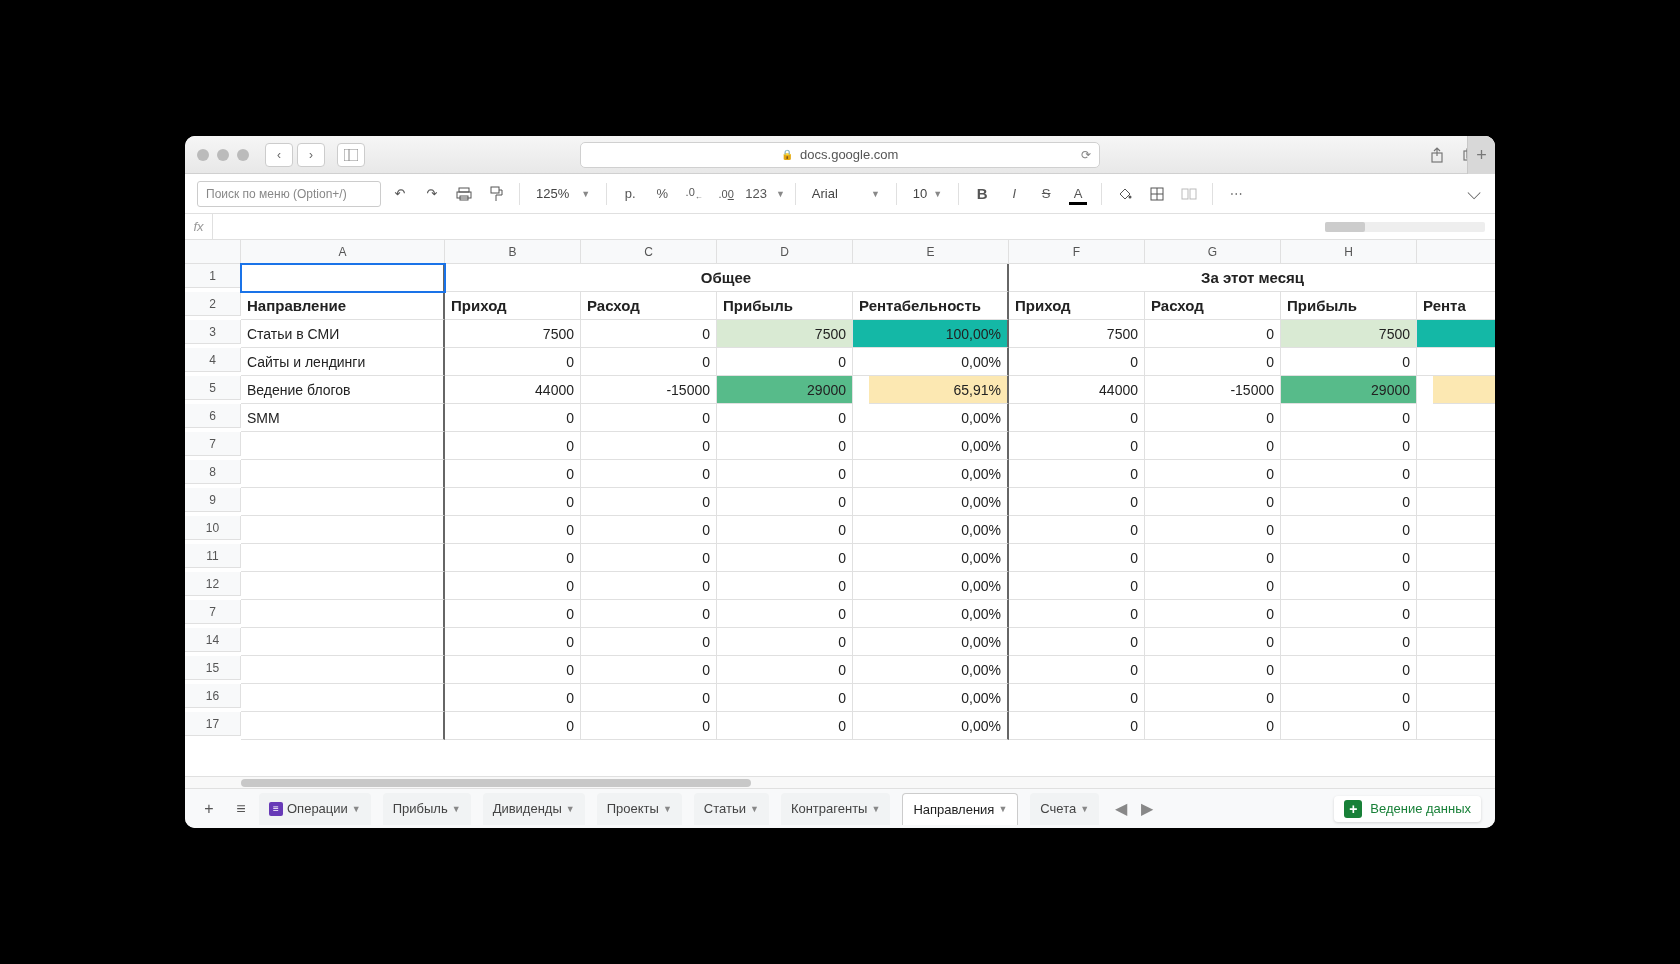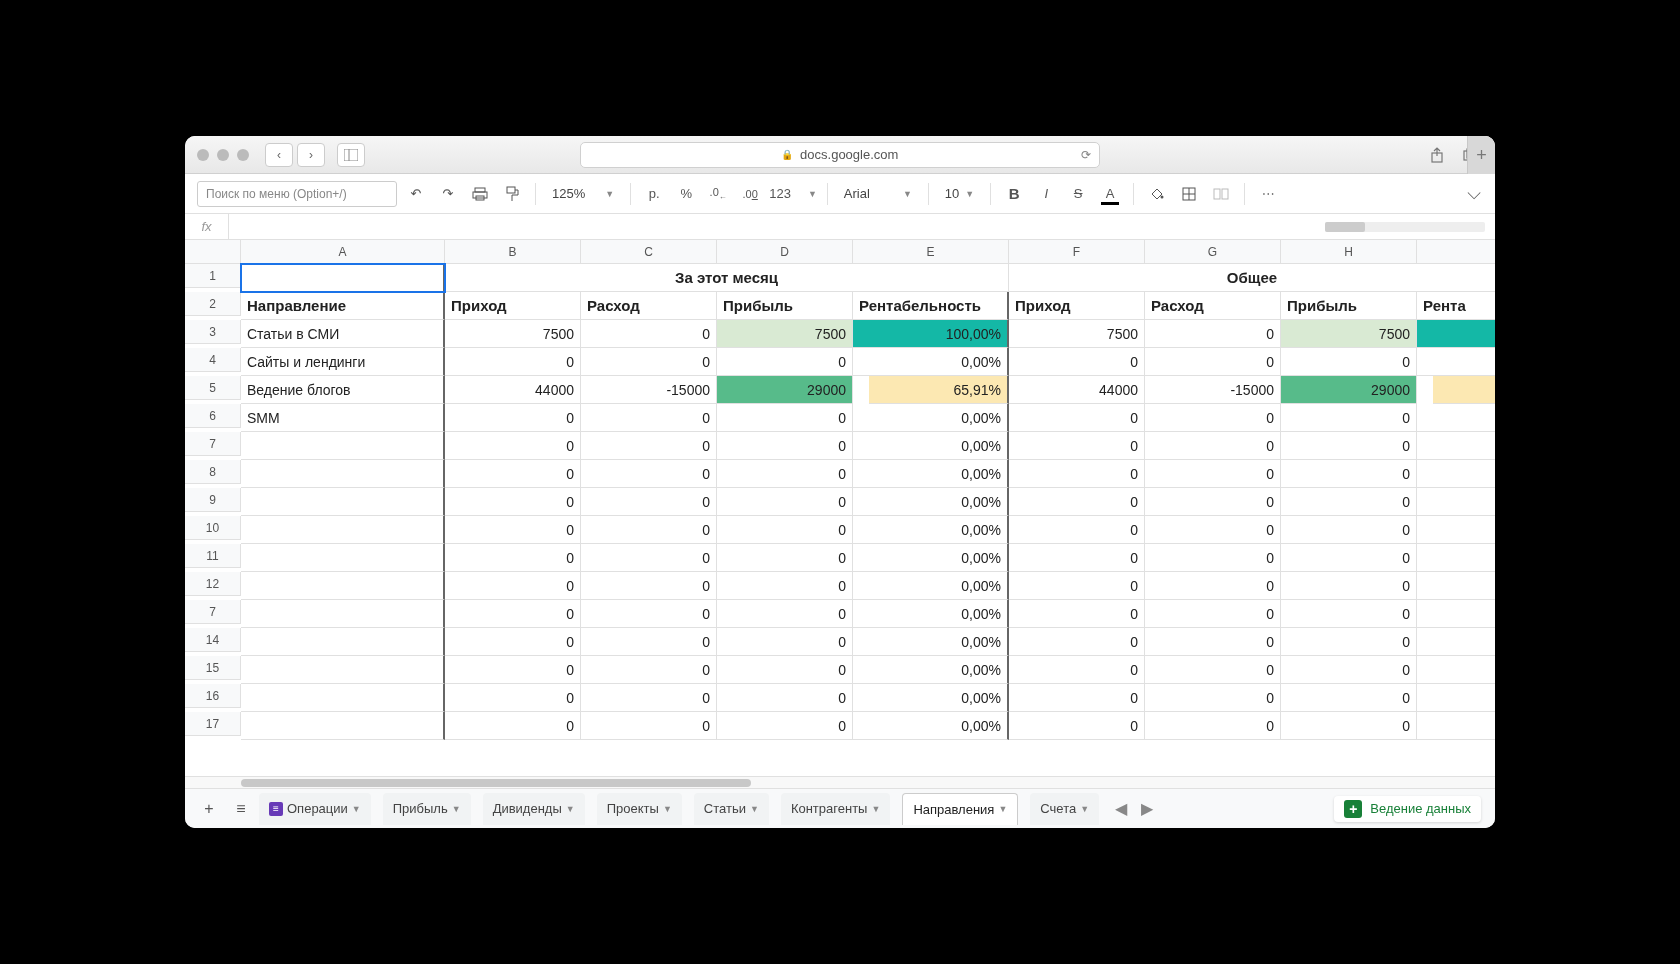--- a/index.html
+++ b/index.html
@@ -12,36 +12,36 @@
 .navbtn { width: 28px; height: 24px; border: 1px solid #ccc; border-radius: 4px; background: #fff; display: flex; align-items: center; justify-content: center; font-size: 12px; color: #666; }
 .sidebar-btn { width: 28px; height: 24px; border: 1px solid #ccc; border-radius: 4px; background: #fff; margin-left: 4px; display: flex; align-items: center; justify-content: center; }
 .urlbar { position: absolute; left: 50%; transform: translateX(-50%); width: 520px; height: 26px; background: #fff; border: 1px solid #d0d0d0; border-radius: 5px; display: flex; align-items: center; justify-content: center; font-size: 13px; color: #555; gap: 6px; }
 .urlbar .lock { font-size: 10px; color: #888; }
 .urlbar .reload { position: absolute; right: 8px; color: #888; font-size: 12px; }
 .tbright { position: absolute; right: 12px; display: flex; gap: 10px; align-items: center; }
 .tbicon { width: 24px; height: 22px; display: flex; align-items: center; justify-content: center; color: #666; font-size: 14px; }
 .newtab { width: 28px; height: 38px; background: #d8d8d8; display: flex; align-items: center; justify-content: center; color: #777; font-size: 18px; border-left: 1px solid #c8c8c8; position: absolute; right: 0; top: 0; }
 
 .toolbar { height: 40px; border-bottom: 1px solid #e0e0e0; display: flex; align-items: center; padding: 0 12px; gap: 6px; font-size: 13px; color: #444; position: relative; }
-.searchmenu { width: 200px; height: 26px; border: 1px solid #ccc; border-radius: 3px; padding: 0 8px; font-size: 12px; color: #888; display: flex; align-items: center; }
+.searchmenu { width: 184px; height: 26px; border: 1px solid #ccc; border-radius: 3px; padding: 0 8px; font-size: 12px; color: #888; display: flex; align-items: center; }
 .tbtn { width: 26px; height: 26px; display: flex; align-items: center; justify-content: center; color: #555; border-radius: 3px; cursor: pointer; }
 .tsep { width: 1px; height: 22px; background: #e0e0e0; margin: 0 4px; }
-.zoom { display: flex; align-items: center; gap: 20px; padding: 0 6px; }
+.zoom { display: flex; align-items: center; gap: 12px; padding: 0 6px; }
 .fontsel { display: flex; align-items: center; gap: 20px; padding: 0 6px; min-width: 80px; justify-content: space-between; }
 .fontsize { display: flex; align-items: center; gap: 6px; padding: 0 6px; min-width: 40px; justify-content: space-between; }
 .bold { font-weight: bold; font-size: 15px; }
 .italic { font-style: italic; }
 .strike { text-decoration: line-through; }
 .underline-A { position: relative; }
 .underline-A::after { content: ''; position: absolute; bottom: 2px; left: 4px; right: 4px; height: 3px; background: #000; }
 .fill-btn { position: relative; }
 .chev { position: absolute; right: 14px; color: #555; font-size: 18px; }
 
 .fxbar { height: 26px; border-bottom: 1px solid #e0e0e0; display: flex; align-items: center; }
-.fxlabel { width: 44px; text-align: right; font-style: italic; color: #999; font-size: 13px; border-right: 1px solid #e0e0e0; height: 100%; display: flex; align-items: center; justify-content: center; }
+.fxlabel { width: 28px; text-align: right; font-style: italic; color: #999; font-size: 13px; border-right: 1px solid #e0e0e0; height: 100%; display: flex; align-items: center; justify-content: center; }
 .fxinput { flex: 1; padding: 0 8px; font-size: 13px; }
 .fxscroll { width: 160px; height: 10px; background: #eee; margin-right: 10px; border-radius: 2px; position: relative; }
 .fxscroll::before { content:''; position:absolute; left:0; width:40px; height:100%; background:#ccc; border-radius:2px; }
 
 .grid-wrap { flex: 1; overflow: hidden; position: relative; }
 .grid { display: grid; grid-template-columns: 56px 204px 136px 136px 136px 156px 136px 136px 136px 80px; font-size: 14px; color: #222; }
 .colhdr, .rowhdr, .corner { background: #f8f9fa; border-right: 1px solid #e0e0e0; border-bottom: 1px solid #e0e0e0; display: flex; align-items: center; justify-content: center; height: 24px; color: #555; font-size: 12px; }
 .corner { height: 24px; }
 .rowhdr { justify-content: center; }
 .cell { border-right: 1px solid #e0e0e0; border-bottom: 1px solid #e0e0e0; padding: 0 6px; height: 28px; display: flex; align-items: center; overflow: hidden; white-space: nowrap; }
@@ -138,21 +138,21 @@
     </div>
     <div class="tsep"></div>
     <div class="tbtn">р.</div>
     <div class="tbtn">%</div>
     <div class="tbtn">
         <span style="font-size:11px">.0<sub style="font-size:8px">←</sub></span>
       </div>
     <div class="tbtn">
         <span style="font-size:11px">.0<u>0</u></span>
       </div>
-    <div class="tbtn" style="width:auto;gap:17px">
+    <div class="tbtn" style="width:auto;gap:9px">
       <span>123</span>
         <span style="font-size:9px;color:#888">▼</span>
     </div>
     <div class="tsep"></div>
     <div class="fontsel">
       <span>Arial</span>
         <span style="font-size:9px;color:#888">▼</span>
     </div>
     <div class="tsep"></div>
     <div class="fontsize">
@@ -202,22 +202,22 @@
         <div class="colhdr">B</div>
         <div class="colhdr">C</div>
         <div class="colhdr">D</div>
         <div class="colhdr">E</div>
         <div class="colhdr">F</div>
         <div class="colhdr">G</div>
         <div class="colhdr">H</div>
         <div class="colhdr"></div>
         <div class="rowhdr">1</div>
         <div class="cell sel thick-r"></div>
+        <div class="cell bold center thick-r" style="grid-column: span 4;">Общее</div>
         <div class="cell bold center" style="grid-column: span 4;">За этот месяц</div>
-        <div class="cell bold center thick-r" style="grid-column: span 4;">Общее</div>
         <div class="rowhdr">2</div>
         <div class="cell bold thick-r">Направление</div>
         <div class="cell bold">Приход</div>
         <div class="cell bold">Расход</div>
         <div class="cell bold">Прибыль</div>
         <div class="cell bold thick-r">Рентабельность</div>
         <div class="cell bold">Приход</div>
         <div class="cell bold">Расход</div>
         <div class="cell bold">Прибыль</div>
         <div class="cell bold">Рента</div>

